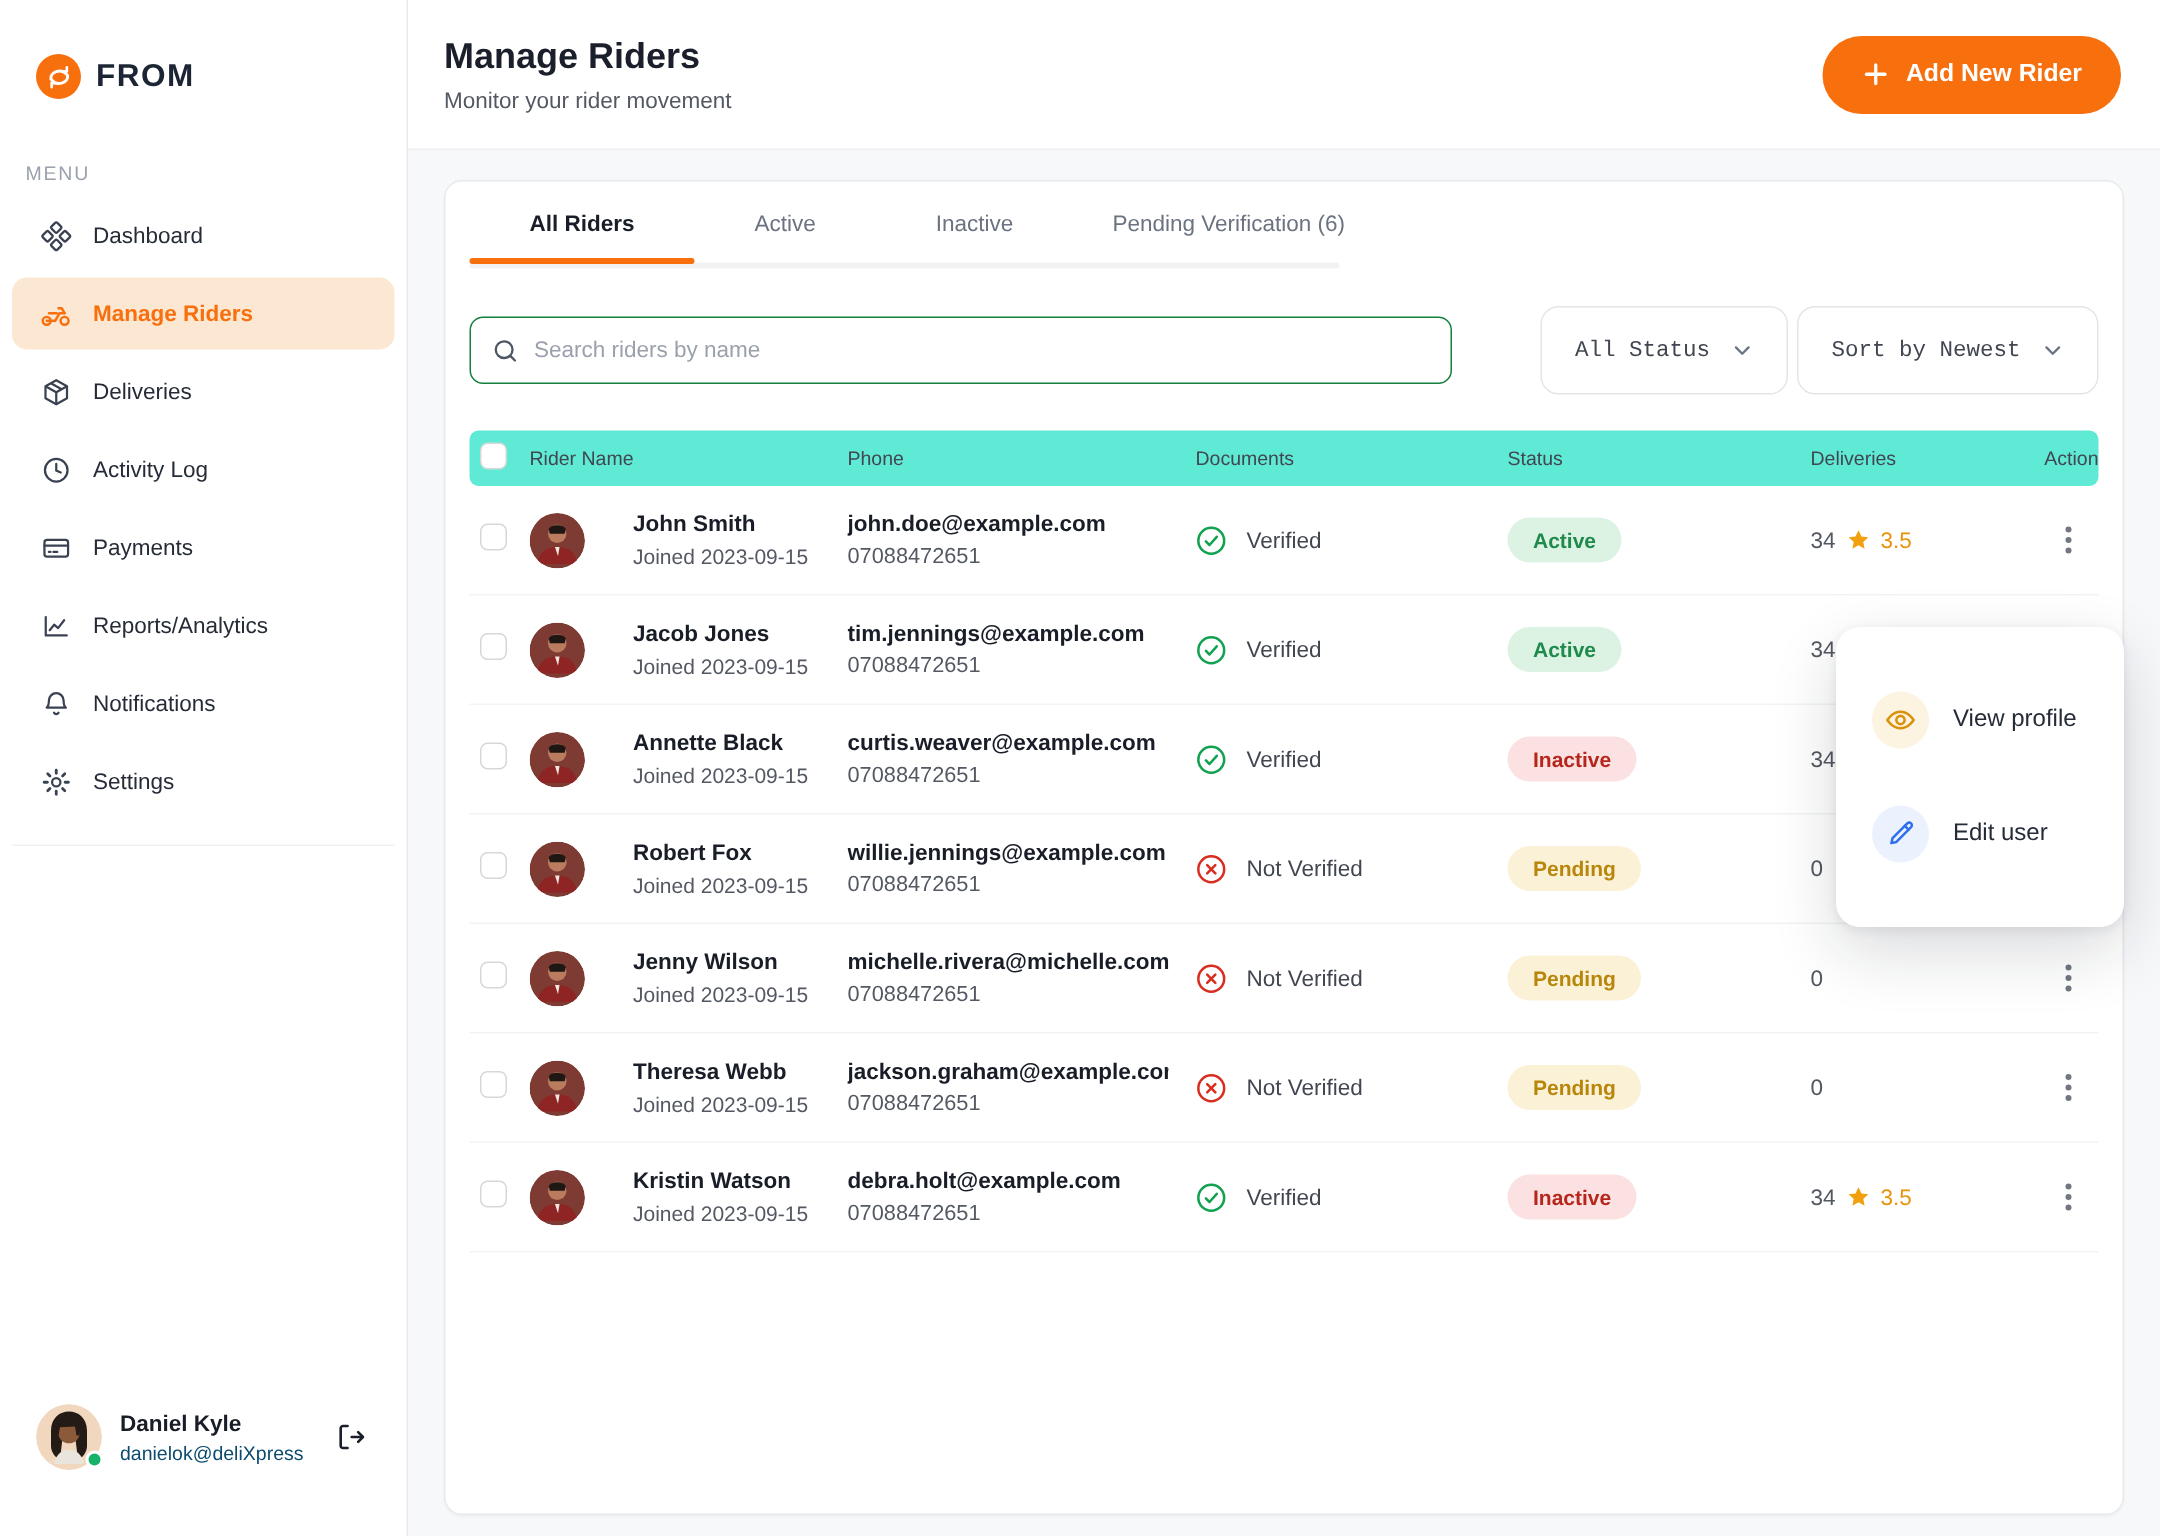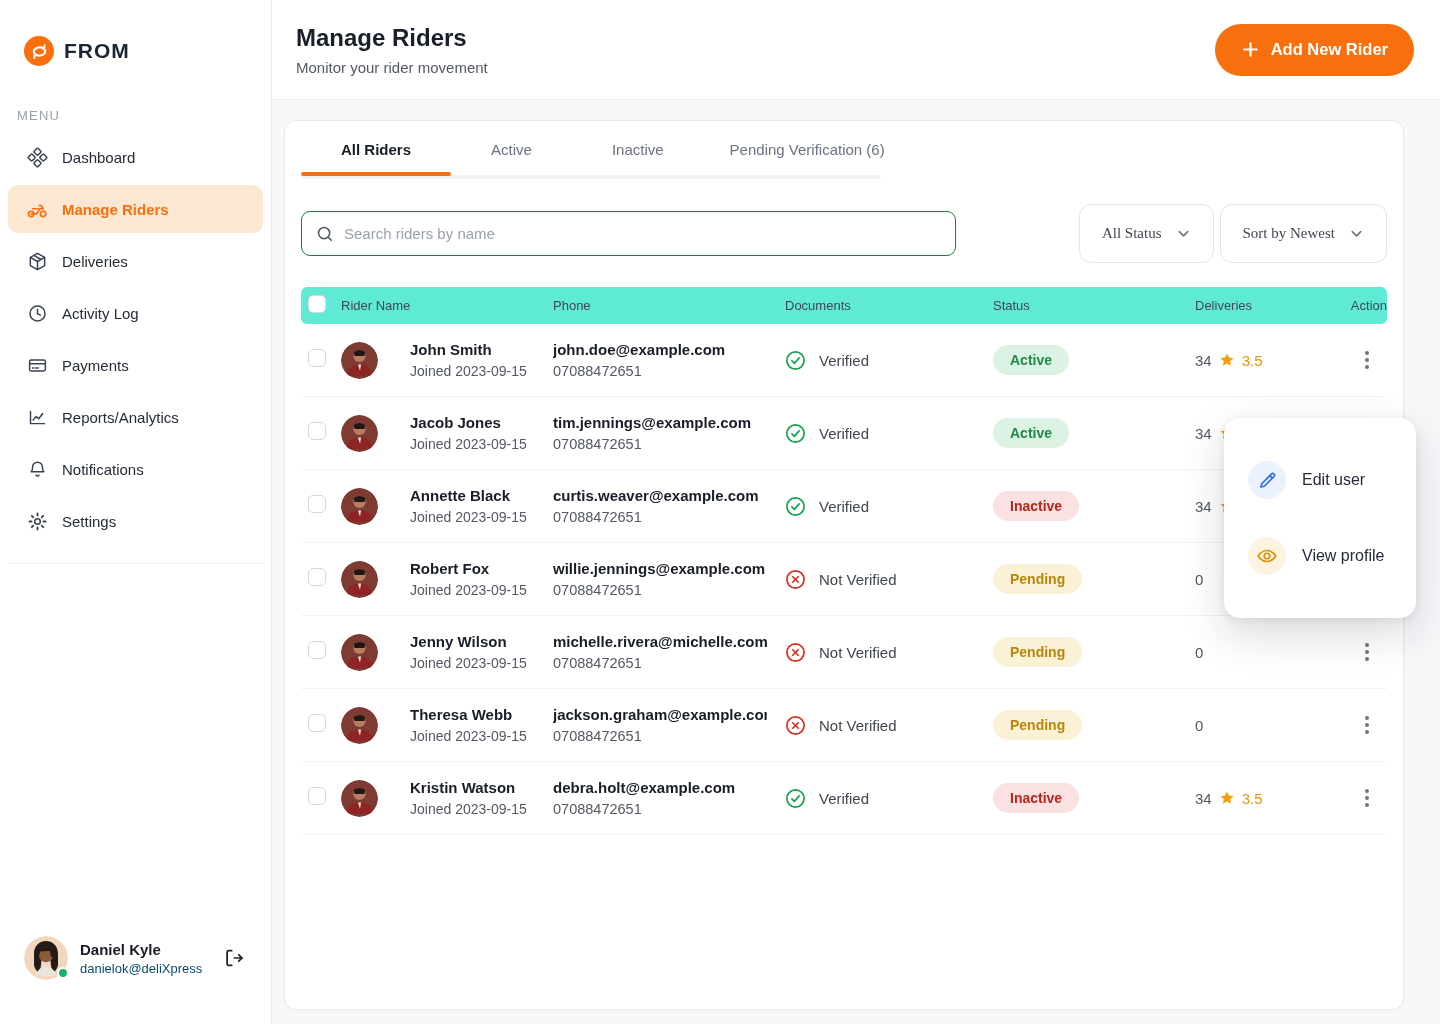--- a/index.html
+++ b/index.html
@@ -32,21 +32,21 @@
   .logout-btn { width:26px; height:26px; display:flex; align-items:center; justify-content:center; cursor:pointer; }
   
   .topbar { position:absolute; left:272px; top:0; width:1168px; height:100px; background:#FFFFFF;
     border-bottom:1px solid #EDEEF1; display:flex; align-items:center; padding:0 26px 0 24px; }
   .page-title { font-size:24px; font-weight:700; color:#1A1F2B; }
   .page-subtitle { font-size:15px; color:#535862; margin-top:7px; }
   .add-btn { margin-left:auto; height:52px; border:none; border-radius:28px; background:#F8700D; color:#fff;
     font-family:inherit; font-size:16.5px; font-weight:700; display:flex; align-items:center; gap:11px;
     padding:0 26px; cursor:pointer; }
   
-  .content { position:absolute; left:260px; top:100px; width:1168px; height:924px; }
+  .content { position:absolute; left:272px; top:100px; width:1168px; height:924px; }
   .card { position:absolute; left:24px; top:20px; width:1120px; height:890px; background:#fff;
     border:1px solid #E9EAEB; border-radius:12px; box-shadow:0 1px 2px rgba(16,24,40,.04); }
   
   .tabs { position:relative; display:flex; padding:20px 16px 0 16px; }
   .tab-track { position:absolute; left:16px; top:54px; width:580px; height:4px; background:#F1F2F4; border-radius:2px; }
   .tab { position:relative; padding:0 40px 18px 40px; font-size:15px; color:#6B7280; cursor:pointer; white-space:nowrap; }
   .tab:last-child { padding:0 26px 18px 26px; }
   .tab.active { color:#181D27; font-weight:700; }
   .tab.active::after { content:""; position:absolute; left:0; right:0; bottom:-4px; top:auto; height:4px;
     background:#F8700D; border-radius:2px; z-index:2; }
@@ -54,21 +54,21 @@
   .tab.active::after { bottom:0; transform:translateY(0); }
   .tabs .tab.active::after { bottom:0; }
   
   .filter-row { display:flex; align-items:center; margin:28px 16px 0 16px; }
   .search-box { width:655px; height:45px; border:1px solid #15803d; border-radius:9px; display:flex;
     align-items:center; gap:10px; padding:0 14px; background:#fff; }
   .search-box input { border:none; outline:none; flex:1; font-family:inherit; font-size:15px; color:#252B37; background:transparent; }
   .search-box input::placeholder { color:#9AA1AC; }
   .filter-actions { margin-left:auto; display:flex; gap:6px; }
   .dropdown { height:59px; border:1px solid #E4E5E9; background:#fff; border-radius:12px; display:flex;
-    align-items:center; gap:14px; padding:0 22px; font-family:Liberation Serif, serif; font-size:15px; color:#414651; cursor:pointer; }
+    align-items:center; gap:14px; padding:0 22px; font-family:Liberation Mono, monospace; font-size:15px; color:#414651; cursor:pointer; }
   
   .table { margin:24px 16px 0 16px; }
   .thead, .trow { display:grid; grid-template-columns:40px 212px 232px 188px 222px 150px 44px; align-items:center; }
   .thead { height:37px; background:#5eead4; border-radius:6px; font-size:13px; color:#414651; font-weight:500; }
   .th-action { text-align:right; padding-right:2px; }
   .checkbox { width:18px; height:18px; border:1.5px solid #D5D7DA; border-radius:5px; background:#fff;
     display:inline-block; cursor:pointer; margin-left:7px; }
   .trow { height:73px; border-bottom:1px solid #F2F3F5; }
   .c-rider { display:flex; align-items:center; gap:32px; }
   .avatar { width:37px; height:37px; border-radius:50%; overflow:hidden; flex:0 0 auto; display:block; }
@@ -642,30 +642,30 @@
               </span>
     </div>
   </div>
 </div>
     </div>
   </div>
 </section>
 
 <div class="context-menu">
   <div class="cm-item">
+    <span class="cm-icon eye">
+      <svg width="22" height="22" viewBox="0 0 24 24" fill="none" stroke="#D9920B" stroke-width="1.9" stroke-linecap="round" stroke-linejoin="round">
+        <path d="M2.5 12s3.5-6 9.5-6 9.5 6 9.5 6-3.5 6-9.5 6-9.5-6-9.5-6z"></path>
+          <circle cx="12" cy="12" r="3"></circle>
+      </svg>
+    </span>
+    <span class="cm-label">View profile</span>
+  </div>
+  <div class="cm-item">
     <span class="cm-icon pencil">
       <svg width="21" height="21" viewBox="0 0 24 24" fill="none" stroke="#2F6FED" stroke-width="1.9" stroke-linecap="round" stroke-linejoin="round">
         <path d="M4.5 19.5l.9-3.8L16.6 4.5a2.05 2.05 0 0 1 2.9 2.9L8.3 18.6l-3.8.9z"></path>
           <path d="M14.7 6.4l2.9 2.9"></path>
       </svg>
     </span>
     <span class="cm-label">Edit user</span>
   </div>
-  <div class="cm-item">
-    <span class="cm-icon eye">
-      <svg width="22" height="22" viewBox="0 0 24 24" fill="none" stroke="#D9920B" stroke-width="1.9" stroke-linecap="round" stroke-linejoin="round">
-        <path d="M2.5 12s3.5-6 9.5-6 9.5 6 9.5 6-3.5 6-9.5 6-9.5-6-9.5-6z"></path>
-          <circle cx="12" cy="12" r="3"></circle>
-      </svg>
-    </span>
-    <span class="cm-label">View profile</span>
-  </div>
 </div>
 
 </body></html>

